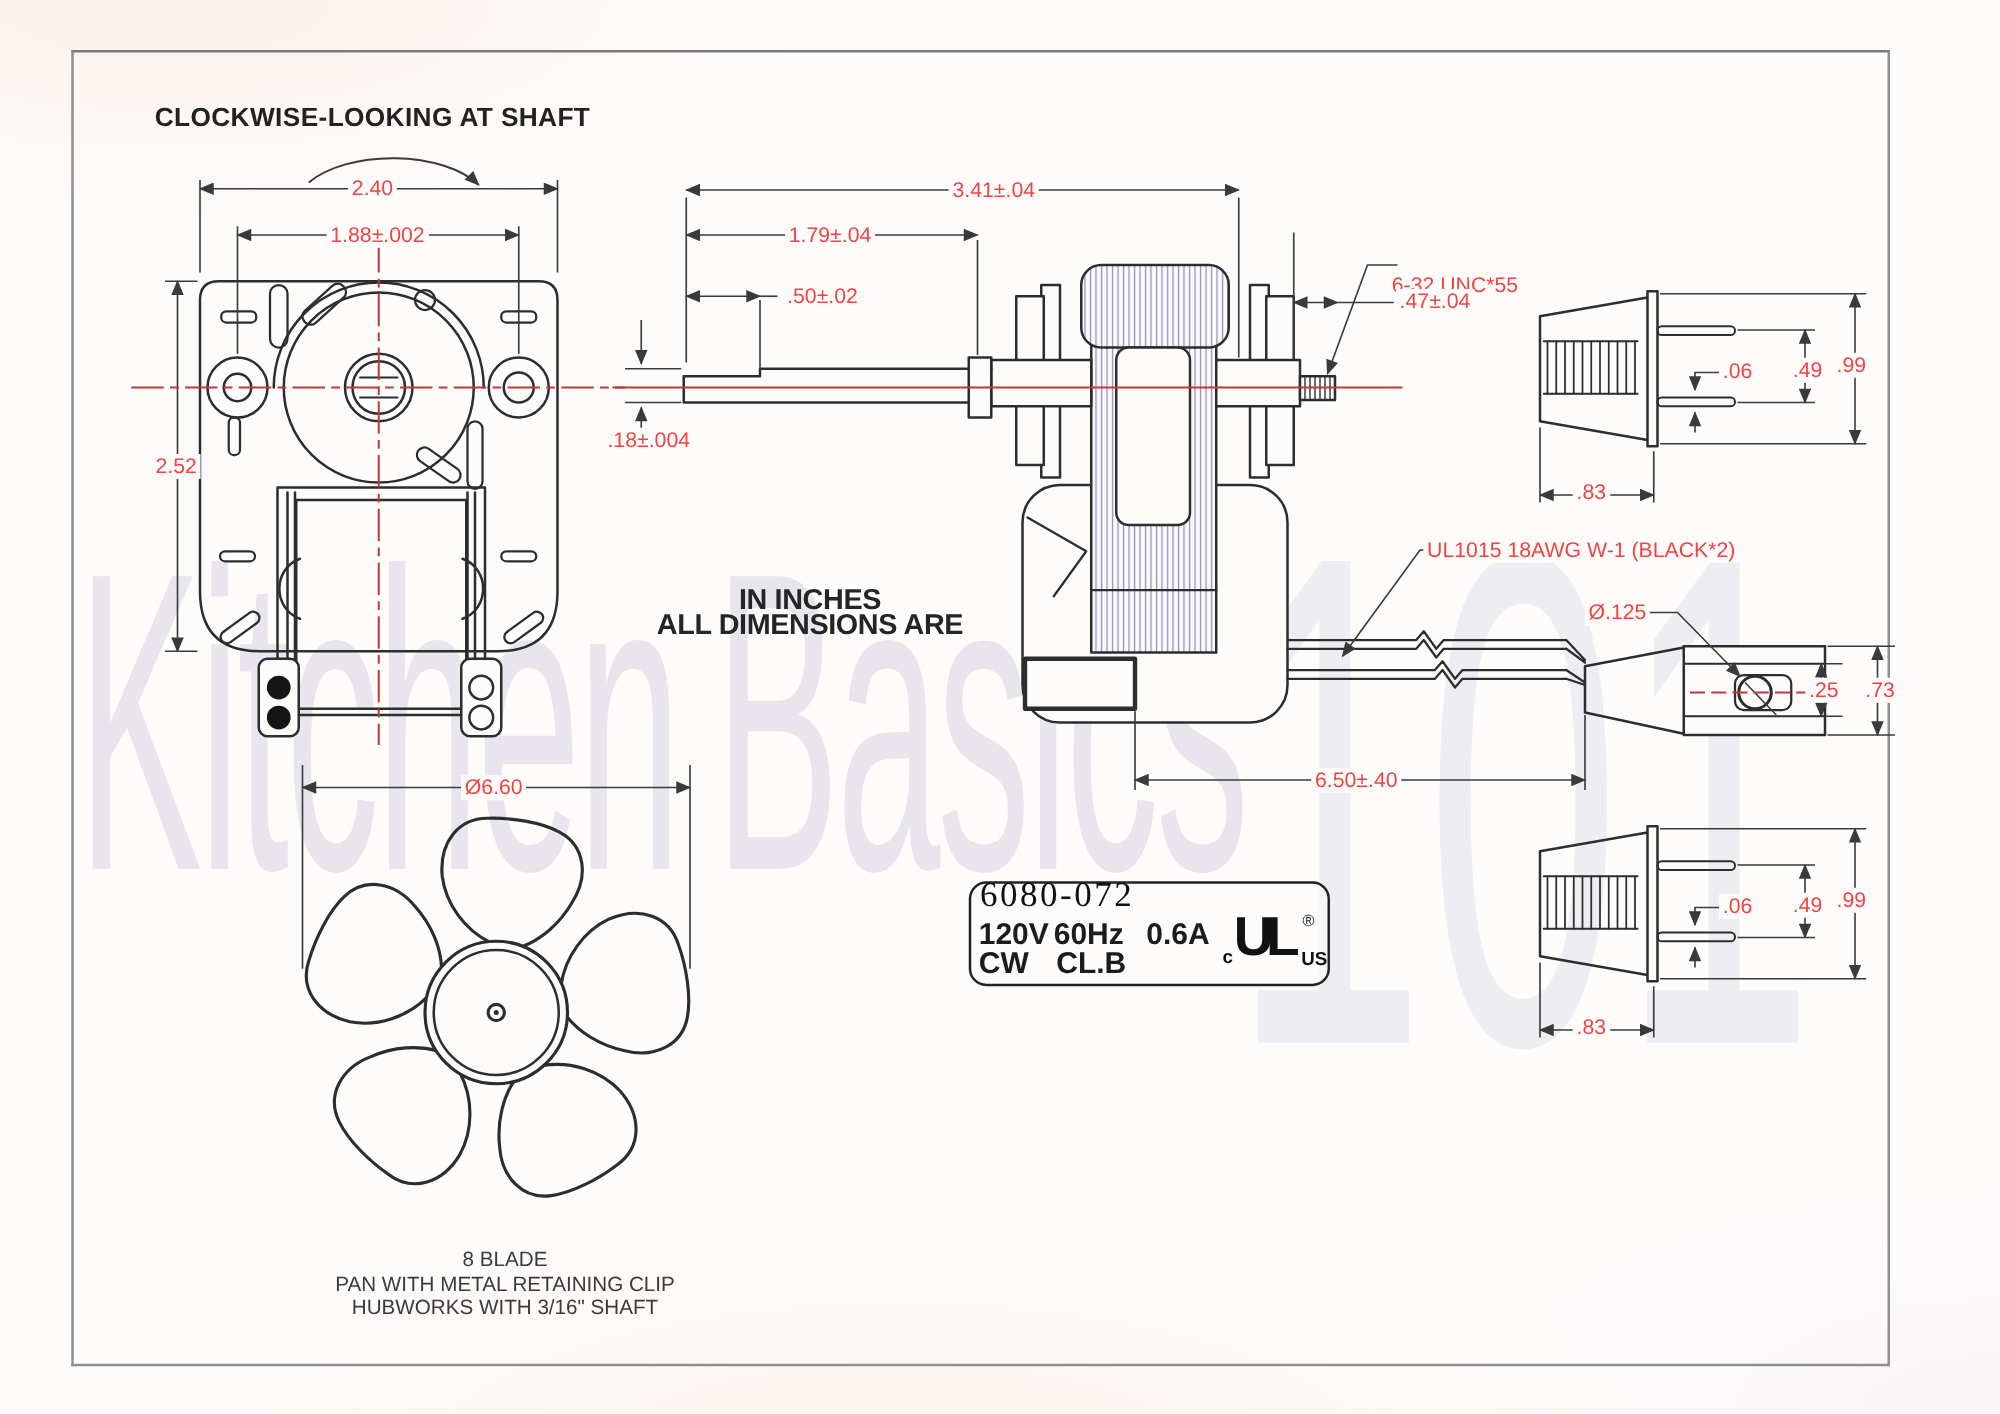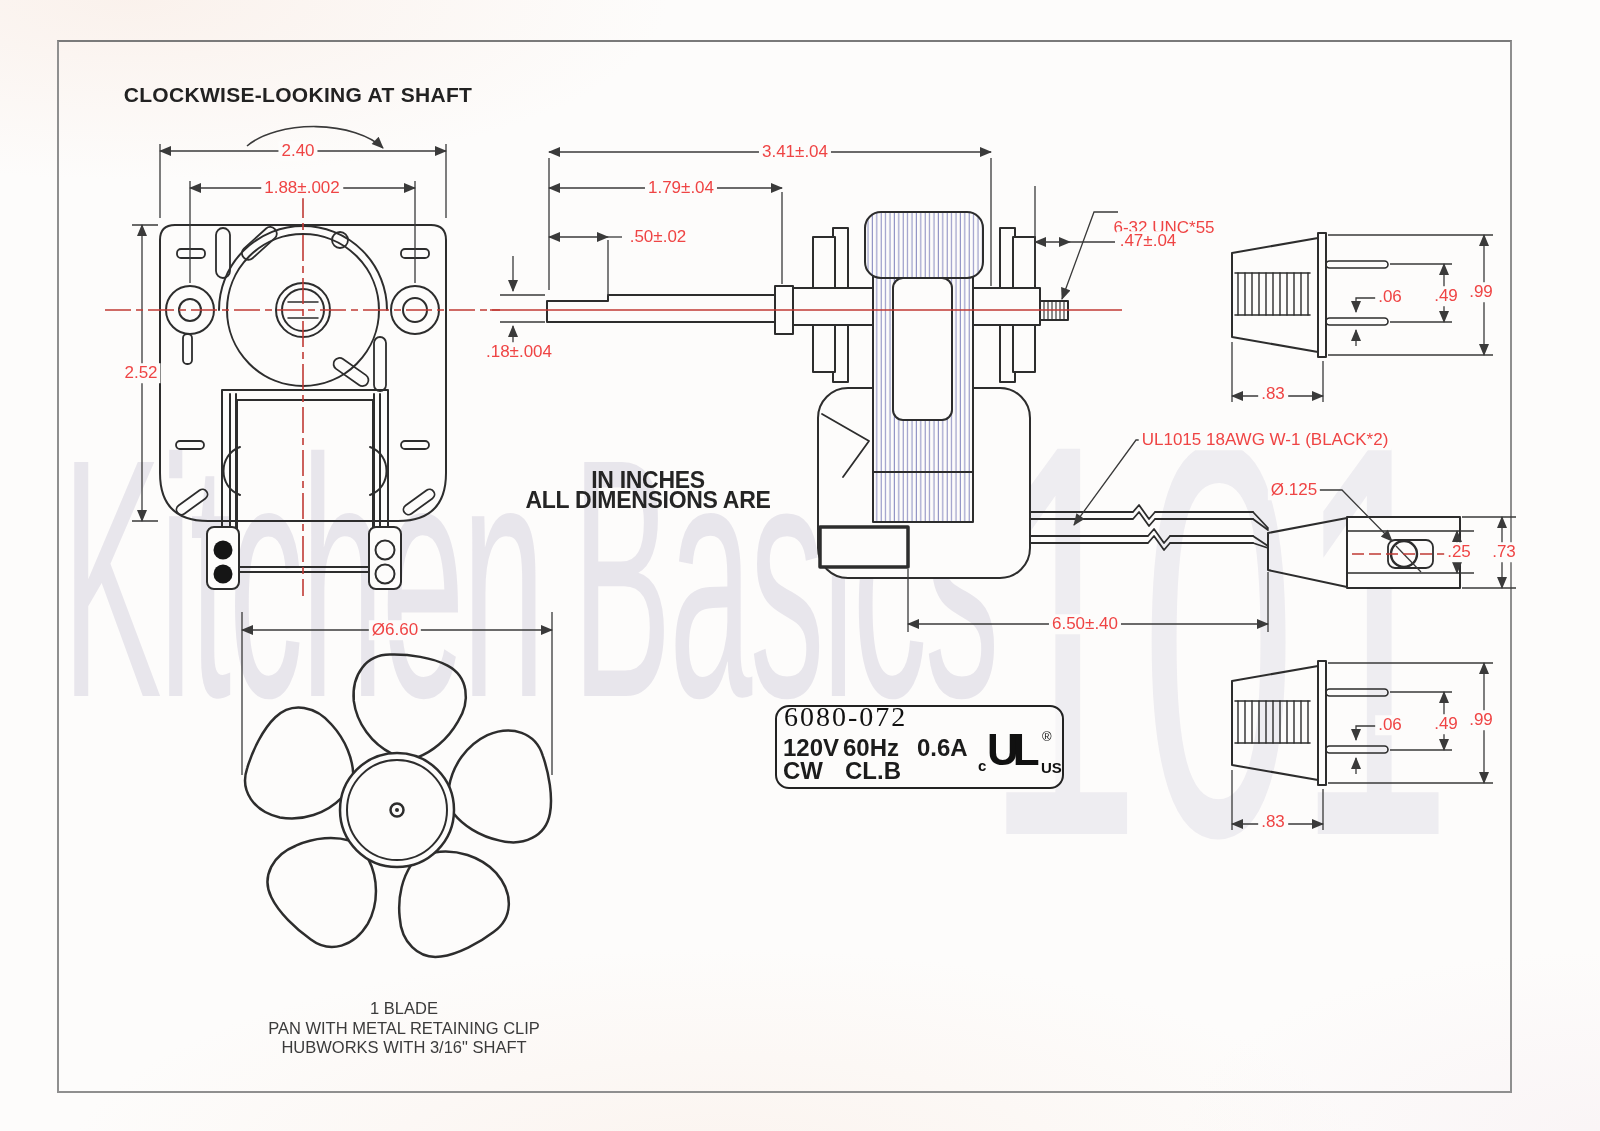--- a/index.html
+++ b/index.html
@@ -235,21 +235,21 @@
     </g>
   </svg>
 
   <div class="note-bold" id="note-clockwise" style="left:298px;top:95px;">CLOCKWISE-LOOKING AT SHAFT</div>
 
   <div class="dim" style="left:298px;top:151px;">2.40</div>
   <div class="dim" style="left:302px;top:188px;">1.88±.002</div>
   <div class="dim" style="left:141px;top:373px;">2.52</div>
 
   <div class="dim" style="left:795px;top:152px;">3.41±.04</div>
-  <div class="dim" style="left:664px;top:188px;margin-left:17px;">1.79±.04</div>
+  <div class="dim" style="left:664px;top:188px;">1.79±.04</div>
   <div class="dim" style="left:658px;top:237px;">.50±.02</div>
   <div class="dim" style="left:507px;top:352px;margin-left:12px;">.18±.004</div>
   <div class="dim" style="left:1164px;top:228px;">6-32 UNC*55</div>
   <div class="dim" style="left:1148px;top:241px;">.47±.04</div>
   <div class="dim" style="left:1265px;top:440px;">UL1015 18AWG W-1 (BLACK*2)</div>
   <div class="dim" style="left:1294px;top:490px;">Ø.125</div>
   <div class="dim" style="left:1085px;top:624px;">6.50±.40</div>
   <div class="dim" style="left:1459px;top:552px;">.25</div>
   <div class="dim" style="left:1504px;top:552px;">.73</div>
 
@@ -260,21 +260,21 @@
   <div class="dim" style="left:1446px;top:296px;">.49</div>
   <div class="dim" style="left:1481px;top:292px;">.99</div>
   <div class="dim" style="left:1273px;top:394px;">.83</div>
 
   <div class="dim" style="left:1390px;top:725px;">.06</div>
   <div class="dim" style="left:1446px;top:724px;">.49</div>
   <div class="dim" style="left:1481px;top:720px;">.99</div>
   <div class="dim" style="left:1273px;top:822px;">.83</div>
 
   <div class="dim" style="left:395px;top:630px;">Ø6.60</div>
-  <div class="cap" style="left:404px;top:1008px;">1 BLADE</div>
+  <div class="cap" style="left:404px;top:1008px;">8 BLADE</div>
   <div class="cap" style="left:404px;top:1028px;">PAN WITH METAL RETAINING CLIP</div>
   <div class="cap" style="left:404px;top:1047px;">HUBWORKS WITH 3/16" SHAFT</div>
 
   <div id="np-box"></div>
   <div class="tl" id="np-pn">6080-072</div>
   <div class="tl np-row" style="left:783px;top:734px;">120V</div>
   <div class="tl np-row" style="left:843px;top:734px;">60Hz</div>
   <div class="tl np-row" style="left:917px;top:734px;">0.6A</div>
   <div class="tl np-row" style="left:783px;top:757px;">CW</div>
   <div class="tl np-row" style="left:845px;top:757px;">CL.B</div>

